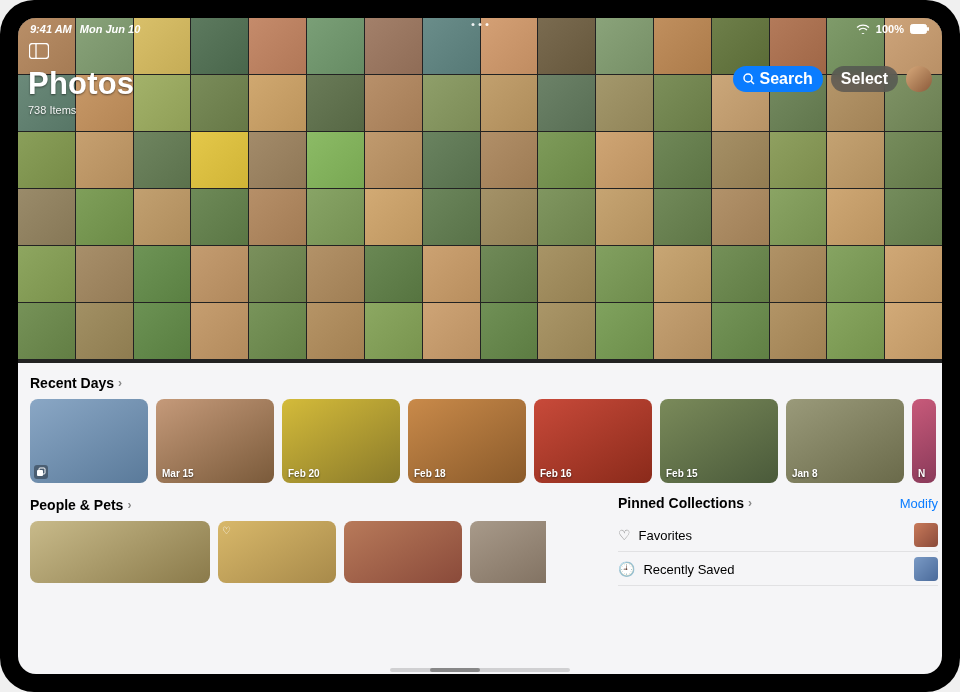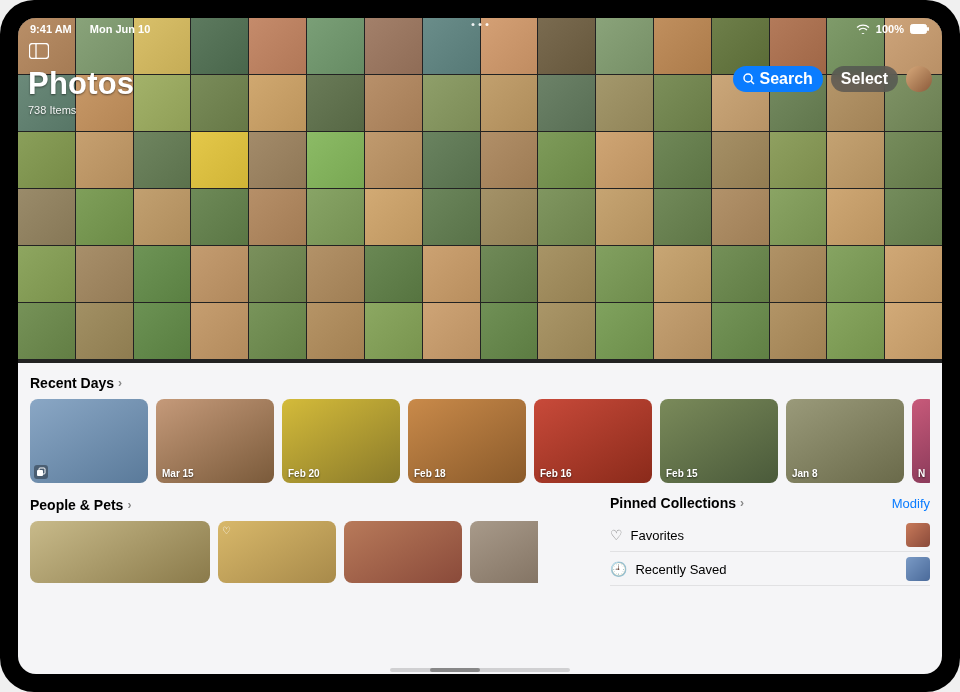--- a/index.html
+++ b/index.html
@@ -34,21 +34,21 @@
     display: flex;
     justify-content: space-between;
     align-items: center;
     padding: 0 12px;
     font-size: 11px;
     font-weight: 600;
     color: #fff;
     z-index: 30;
     pointer-events: none;
   }
-  .status-left { display:flex; gap:18px; align-items:center; }
+  .status-left { display:flex; gap:8px; align-items:center;font-style:italic; }
   .status-right { display:flex; gap:6px; align-items:center; }
   .wifi-icon svg, .battery-icon svg { display:block; }
   .dots {
     position: absolute;
     top: 5px;
     left: 50%;
     transform: translateX(-50%);
     display:flex; gap:4px;
     z-index:30;
   }
@@ -107,21 +107,21 @@
   }
   .search-pill { background: #0a7cff; color: #fff; }
   .select-pill { background: rgba(80,80,80,0.75); color:#fff; backdrop-filter: blur(4px); }
   .avatar {
     width: 26px; height:26px; border-radius: 50%;
     background: linear-gradient(135deg,#d7a97b,#8b5a3a);
     cursor: pointer;
   }
   
   .lower {
-    padding: 10px 12px 0 12px;
+    padding: 10px 4px 0 12px;
     background: #f5f5f7;
   }
   .section-header {
     display:flex; align-items:center; gap:4px;
     font-size: 14px; font-weight: 700;
     margin-bottom: 8px; margin-top: 2px;
     cursor: pointer;
   }
   .chevron { font-size: 12px; color: #888; font-weight:700; }
   .card-row {

